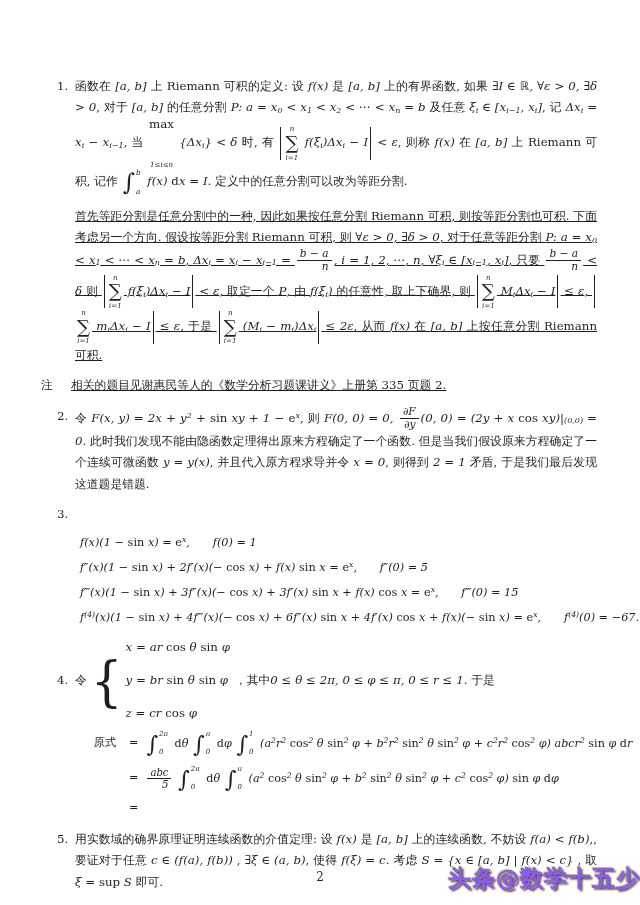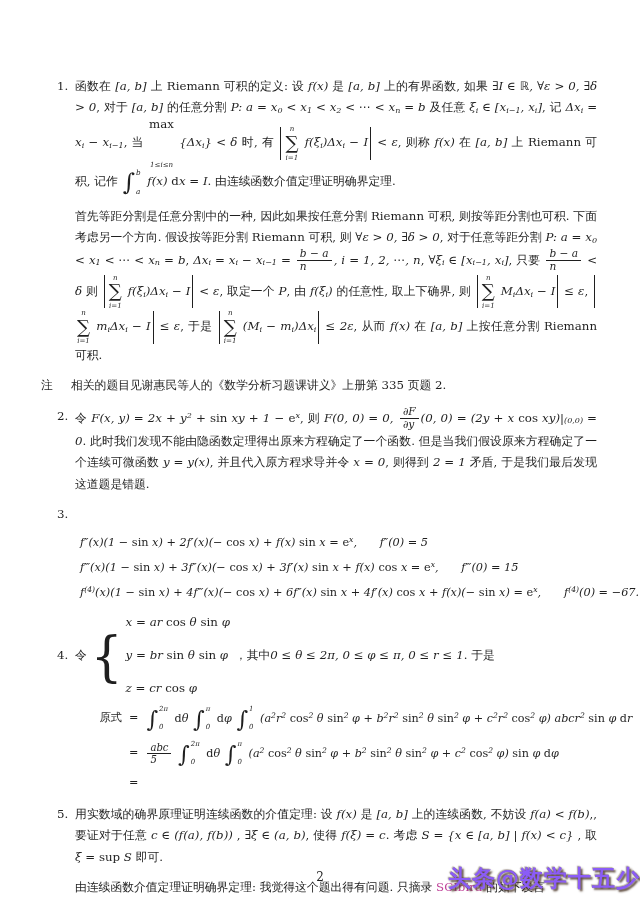--- a/index.html
+++ b/index.html
@@ -13,53 +13,53 @@
     font-size:11.8px;
     line-height:1.8;
   }
   #doc{padding:76px 43px 0 57px;}
   
   .m{font-style:italic;}
   .rm{font-style:normal;}
   sup,sub{font-size:0.68em;line-height:0;}
   sup{vertical-align:0.5em;}
   sub{vertical-align:-0.22em;}
-  .frac{display:inline-block;vertical-align:middle;text-align:left;line-height:1.15;margin:0 2px;}
+  .frac{display:inline-block;vertical-align:middle;text-align:right;line-height:1.15;margin:0 2px;}
   .frac .fn{display:block;padding:0 3px;border-bottom:1px solid currentColor;font-size:0.9em;}
   .frac .fd{display:block;padding:0 3px;font-size:0.9em;}
   .bigop{display:inline-flex;flex-direction:column;align-items:center;vertical-align:middle;margin:0 2px;line-height:1;}
   .bigop .bl{font-size:0.6em;line-height:1.1;}
   .bigop .bo{font-size:1.55em;line-height:1;padding:1px 0;}
   .ost{display:inline-flex;flex-direction:column;align-items:center;vertical-align:middle;line-height:1.05;margin:0 1px;gap:30px;}
   .ost .ob{font-size:0.6em;}
   .iw{display:inline-flex;align-items:stretch;vertical-align:middle;margin:0 3px 0 1px;}
   .iw .ig{font-size:2em;line-height:1;align-self:center;}
   .iw .il{display:flex;flex-direction:column;justify-content:space-between;font-size:0.62em;line-height:1;min-height:3.6em;padding:1px 0 1px 1px;}
   .tb{display:inline-block;width:0;border-left:1px solid currentColor;height:2.8em;vertical-align:middle;margin:0 2px;}
   .qs{display:inline-block;width:1.7em;}
   .link{color:var(--link,#c0459b);cursor:pointer;}
   
   .item{display:flex;align-items:flex-start;margin-bottom:9px;}
   .inum{flex:none;width:18px;}
   .ibody{flex:1;text-align:justify;}
-  .par{margin:0 0 9px 18px;text-align:justify;}
+  .par{margin:0 0 9px 18px;text-align:justify;text-decoration:underline;}
   .note{display:flex;margin:2px 0 9px -16px;}
   .note .nlab{flex:none;width:30px;}
-  .note .nbody{flex:1;text-align:justify;}
+  .note .nbody{flex:1;text-align:justify;text-decoration:underline;}
   .disp{margin:0 0 12px 23px;}
   .disp .dline{margin:7px 0;white-space:nowrap;font-size:11.3px;line-height:1.6;}
   .cases{display:flex;align-items:center;margin:2px 0 8px;}
   .cases .inum{width:18px;flex:none;}
   .cases .cpre{margin-right:2px;}
   .cbrace{display:inline-block;font-size:50px;line-height:1;font-weight:400;transform:scaleY(1.1);margin:0 3px 0 2px;}
   .clines{display:flex;flex-direction:column;gap:15px;line-height:1.5;}
   .cpost{margin-left:5px;}
   .align{margin:0 0 12px 31px;}
   .arow{display:flex;align-items:center;white-space:nowrap;margin:8px 0;font-size:11.2px;line-height:1.5;}
-  .alhs{flex:none;width:34px;text-align:right;}
+  .alhs{flex:none;width:34px;text-align:center;}
   .aeq{margin:0 7px;}
   .pnum{position:absolute;left:0;right:0;bottom:16px;text-align:center;font-size:12px;}
   .wm{
     position:absolute;right:0;bottom:6px;white-space:nowrap;
     font-family:"DejaVu Sans","Liberation Sans",sans-serif;
     font-weight:bold;font-size:23px;letter-spacing:1px;
     color:#8b5cf6;
     text-shadow:2px 2px 2px rgba(80,60,45,0.9),-1px -1px 1px rgba(80,60,45,0.35),0 0 1px rgba(80,60,45,0.6);
   }
 </style>
@@ -75,21 +75,21 @@
         </span><span class="m"> {Δx</span><sub><span class="m">i</span></sub><span class="m">} &lt; δ</span><span class="t"> 时, 有 </span><span class="tb"></span><span class="bigop">
           <span class="bl"><span class="m">n</span></span>
           <span class="bo">∑</span>
           <span class="bl"><span class="m">i=1</span></span>
         </span><span class="m"> f(ξ</span><sub><span class="m">i</span></sub><span class="m">)Δx</span><sub><span class="m">i</span></sub><span class="m"> − I</span><span class="tb"></span><span class="m"> &lt; ε</span><span class="t">, 则称 </span><span class="m">f(x)</span><span class="t"> 在 </span><span class="m">[a, b]</span><span class="t"> 上 Riemann 可积, 记作 </span><span class="iw">
           <span class="ig">∫</span>
           <span class="il">
             <span class="ilt"><span class="m">b</span></span>
             <span class="ilb"><span class="m">a</span></span>
           </span>
-        </span><span class="m"> f(x) </span><span class="rm"><span class="t">d</span></span><span class="m">x = I</span><span class="t">. 由连续函数介值定理证明确界定理.</span></div>
+        </span><span class="m"> f(x) </span><span class="rm"><span class="t">d</span></span><span class="m">x = I</span><span class="t">. 定义中的任意分割可以改为等距分割.</span></div>
     </div>
     <div class="par"><span class="t">首先等距分割是任意分割中的一种, 因此如果按任意分割 Riemann 可积, 则按等距分割也可积. 下面考虑另一个方向. 假设按等距分割 Riemann 可积, 则 </span><span class="m">∀ε &gt; 0, ∃δ &gt; 0</span><span class="t">, 对于任意等距分割 </span><span class="m">P: a = x</span><sub><span class="m">0</span></sub><span class="m"> &lt; x</span><sub><span class="m">1</span></sub><span class="m"> &lt; ⋯ &lt; x</span><sub><span class="m">n</span></sub><span class="m"> = b</span><span class="t">, </span><span class="m">Δx</span><sub><span class="m">i</span></sub><span class="m"> = x</span><sub><span class="m">i</span></sub><span class="m"> − x</span><sub><span class="m">i−1</span></sub><span class="m"> = </span><span class="frac"><span class="fn"><span class="m">b − a</span></span><span class="fd"><span class="m">n</span></span></span><span class="m">, i = 1, 2, ⋯, n</span><span class="t">, </span><span class="m">∀ξ</span><sub><span class="m">i</span></sub><span class="m"> ∈ [x</span><sub><span class="m">i−1</span></sub><span class="m">, x</span><sub><span class="m">i</span></sub><span class="m">]</span><span class="t">, 只要 </span><span class="frac"><span class="fn"><span class="m">b − a</span></span><span class="fd"><span class="m">n</span></span></span><span class="m"> &lt; δ</span><span class="t"> 则 </span><span class="tb"></span><span class="bigop">
         <span class="bl"><span class="m">n</span></span>
         <span class="bo">∑</span>
         <span class="bl"><span class="m">i=1</span></span>
       </span><span class="m"> f(ξ</span><sub><span class="m">i</span></sub><span class="m">)Δx</span><sub><span class="m">i</span></sub><span class="m"> − I</span><span class="tb"></span><span class="m"> &lt; ε</span><span class="t">, 取定一个 </span><span class="m">P</span><span class="t">, 由 </span><span class="m">f(ξ</span><sub><span class="m">i</span></sub><span class="m">)</span><span class="t"> 的任意性, 取上下确界, 则 </span><span class="tb"></span><span class="bigop">
         <span class="bl"><span class="m">n</span></span>
         <span class="bo">∑</span>
         <span class="bl"><span class="m">i=1</span></span>
       </span><span class="m"> M</span><sub><span class="m">i</span></sub><span class="m">Δx</span><sub><span class="m">i</span></sub><span class="m"> − I</span><span class="tb"></span><span class="m"> ≤ ε</span><span class="t">, </span><span class="tb"></span><span class="bigop">
@@ -107,20 +107,21 @@
     </div>
     <div class="item">
       <div class="inum"><span class="t">2.</span></div>
       <div class="ibody"><span class="t">令 </span><span class="m">F(x, y) = 2x + y</span><sup><span class="m">2</span></sup><span class="m"> + </span><span class="rm"><span class="t">sin</span></span><span class="m"> xy + 1 − </span><span class="rm"><span class="t">e</span></span><sup><span class="m">x</span></sup><span class="t">, 则 </span><span class="m">F(0, 0) = 0, </span><span class="frac"><span class="fn"><span class="m">∂F</span></span><span class="fd"><span class="m">∂y</span></span></span><span class="m">(0, 0) = (2y + x </span><span class="rm"><span class="t">cos</span></span><span class="m"> xy)|</span><sub><span class="m">(0,0)</span></sub><span class="m"> = 0</span><span class="t">. 此时我们发现不能由隐函数定理得出原来方程确定了一个函数. 但是当我们假设原来方程确定了一个连续可微函数 </span><span class="m">y = y(x)</span><span class="t">, 并且代入原方程求导并令 </span><span class="m">x = 0</span><span class="t">, 则得到 </span><span class="m">2 = 1</span><span class="t"> 矛盾, 于是我们最后发现这道题是错题.</span></div>
     </div>
     <div class="item">
       <div class="inum"><span class="t">3.</span></div>
       <div class="ibody"></div>
     </div>
     <div class="disp">
+      <div class="dline"><span class="m">f(x)(1 − </span><span class="rm"><span class="t">sin</span></span><span class="m"> x) = </span><span class="rm"><span class="t">e</span></span><sup><span class="m">x</span></sup><span class="m">,</span><span class="qs"></span><span class="m"> f(0) = 1</span></div>
       <div class="dline"><span class="m">f″(x)(1 − </span><span class="rm"><span class="t">sin</span></span><span class="m"> x) + 2f′(x)(− </span><span class="rm"><span class="t">cos</span></span><span class="m"> x) + f(x) </span><span class="rm"><span class="t">sin</span></span><span class="m"> x = </span><span class="rm"><span class="t">e</span></span><sup><span class="m">x</span></sup><span class="m">,</span><span class="qs"></span><span class="m"> f″(0) = 5</span></div>
       <div class="dline"><span class="m">f‴(x)(1 − </span><span class="rm"><span class="t">sin</span></span><span class="m"> x) + 3f″(x)(− </span><span class="rm"><span class="t">cos</span></span><span class="m"> x) + 3f′(x) </span><span class="rm"><span class="t">sin</span></span><span class="m"> x + f(x) </span><span class="rm"><span class="t">cos</span></span><span class="m"> x = </span><span class="rm"><span class="t">e</span></span><sup><span class="m">x</span></sup><span class="m">,</span><span class="qs"></span><span class="m"> f‴(0) = 15</span></div>
       <div class="dline"><span class="m">f</span><sup><span class="m">(4)</span></sup><span class="m">(x)(1 − </span><span class="rm"><span class="t">sin</span></span><span class="m"> x) + 4f‴(x)(− </span><span class="rm"><span class="t">cos</span></span><span class="m"> x) + 6f″(x) </span><span class="rm"><span class="t">sin</span></span><span class="m"> x + 4f′(x) </span><span class="rm"><span class="t">cos</span></span><span class="m"> x + f(x)(− </span><span class="rm"><span class="t">sin</span></span><span class="m"> x) = </span><span class="rm"><span class="t">e</span></span><sup><span class="m">x</span></sup><span class="m">,</span><span class="qs"></span><span class="m"> f</span><sup><span class="m">(4)</span></sup><span class="m">(0) = −67.</span></div>
     </div>
     <div class="cases">
       <div class="inum"><span class="t">4.</span></div>
       <span class="cpre"><span class="t">令</span></span>
       <span class="cbrace">{</span>
       <span class="clines">
         <span class="cline"><span class="m">x = ar </span><span class="rm"><span class="t">cos</span></span><span class="m"> θ </span><span class="rm"><span class="t">sin</span></span><span class="m"> φ</span></span>

